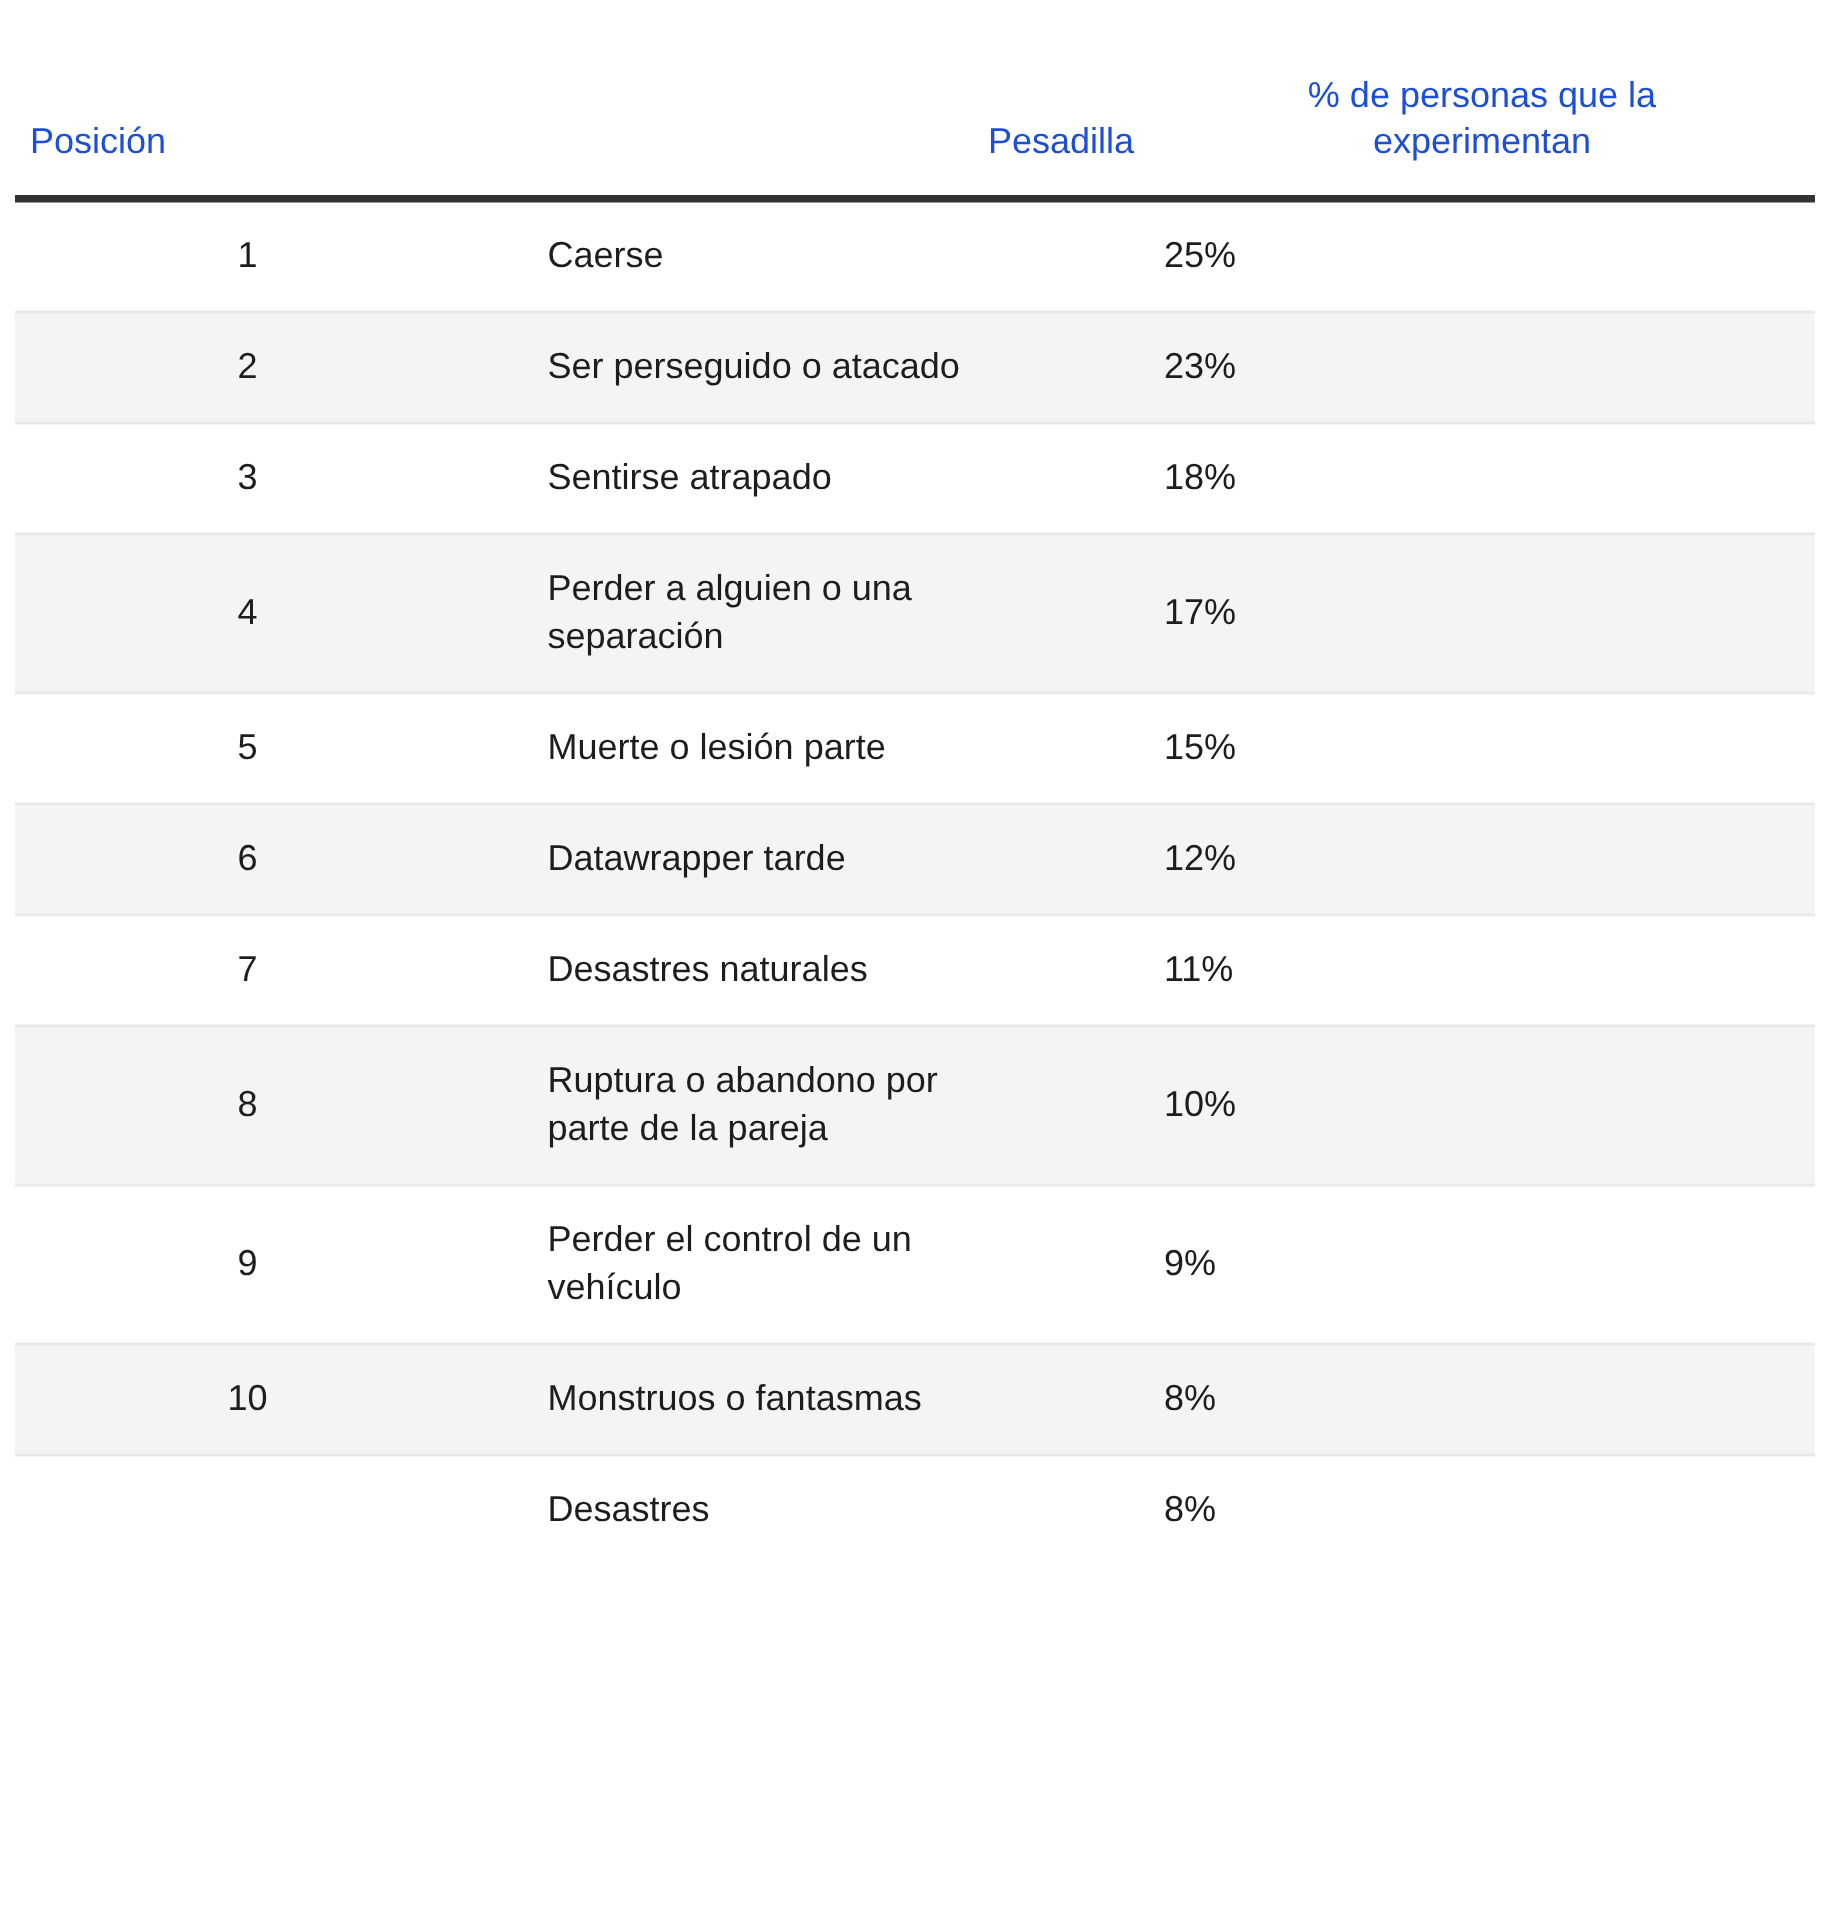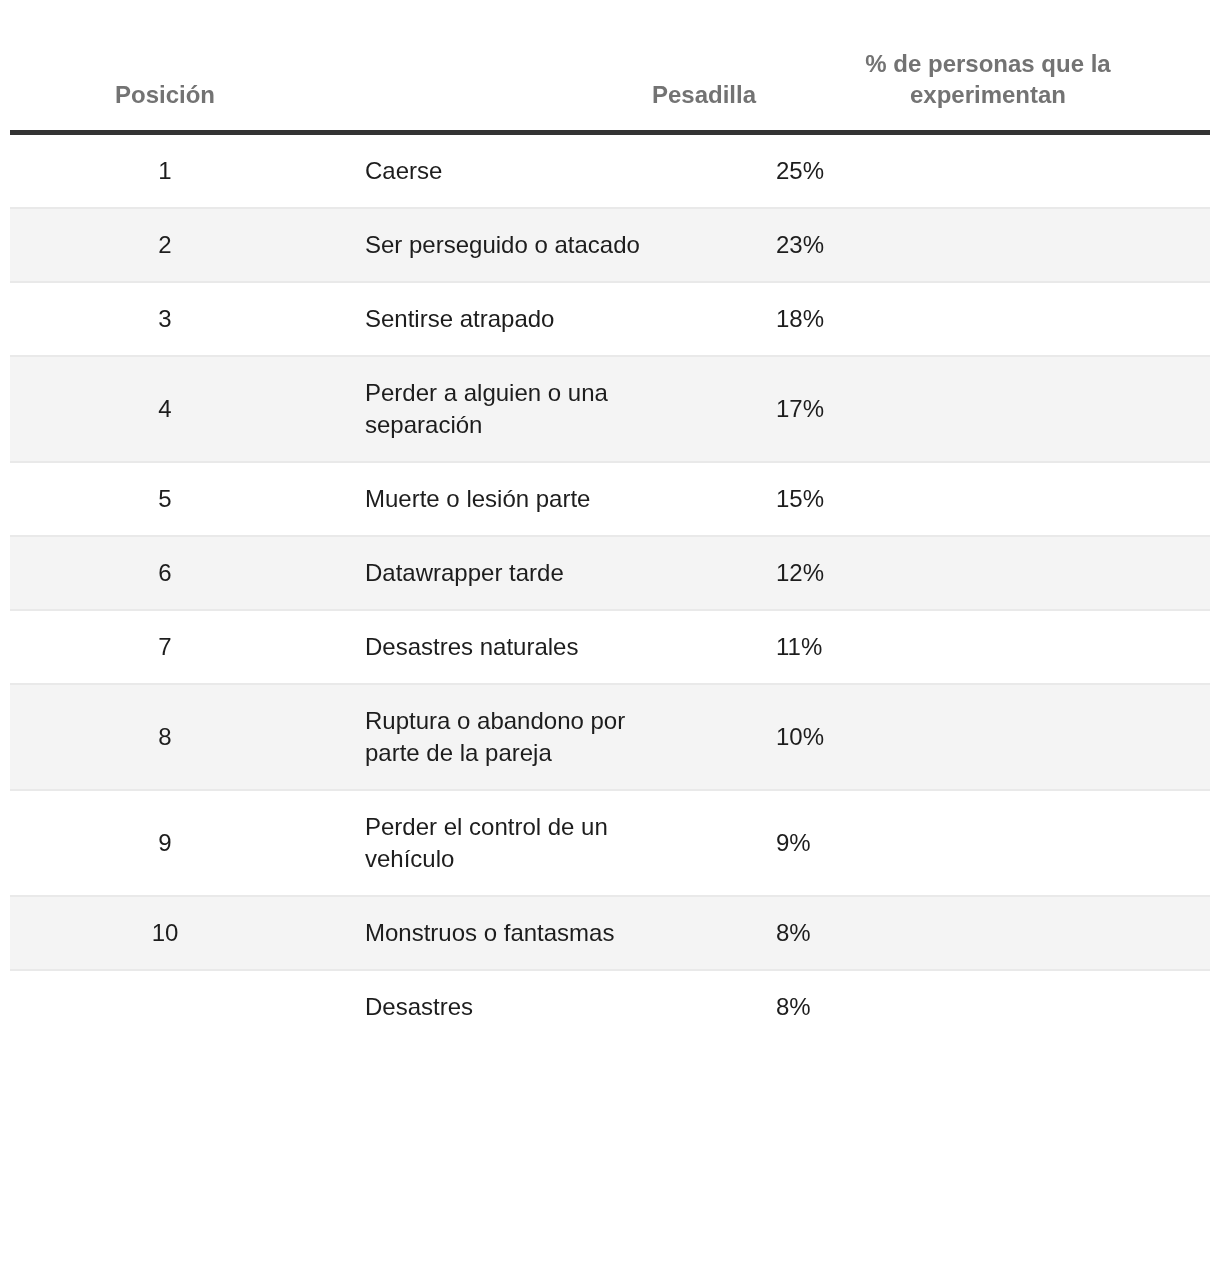--- a/index.html
+++ b/index.html
@@ -19,25 +19,25 @@
   }
   col.c-pos  { width: 310px; }
   col.c-name { width: 446px; }
   col.c-pct  { width: 444px; }
 
   thead th {
     vertical-align: bottom;
     padding: 48px 10px 20px;
     border-bottom: 5px solid #333333;
     font-size: 24px;
-    font-weight: 700;
-    color: #737373;
+    font-weight: 400;
+    color: #1d4ed8;
     line-height: 31px;
   }
-  th.h-pos  { text-align: center; }
+  th.h-pos  { text-align: left; }
   th.h-name { text-align: right; padding-left: 45px; }
   th.h-pct  { text-align: center; white-space: pre-line; }
 
   tbody td {
     font-size: 24px;
     line-height: 32px;
     padding: 20px 10px;
     vertical-align: middle;
     color: #1d1d1d;
   }

